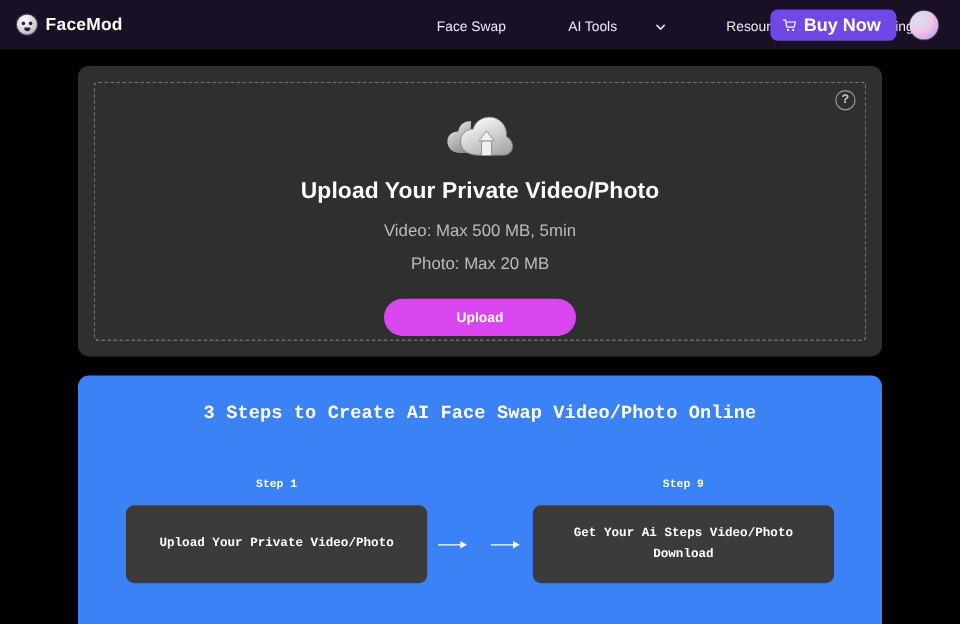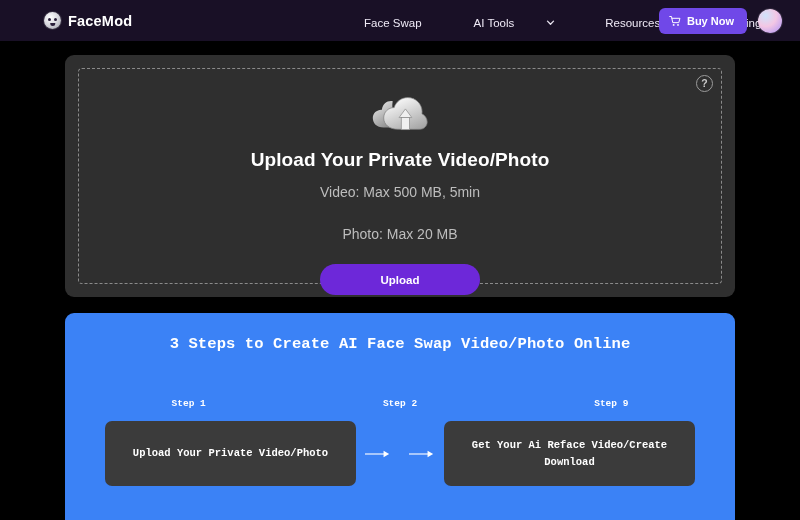--- a/index.html
+++ b/index.html
@@ -9,21 +9,20 @@
     font-family: "Liberation Sans", sans-serif;
     overflow: hidden;
   }
 
   
   .header {
     position: relative;
     width: 800px; height: 41px;
     background: #191026;
     display: flex;
-    padding-left: 30px;
   }
   .brand {
     display: flex; align-items: center; gap: 7px;
     margin-left: 14px;
   }
   .brand-logo {
     width: 17px; height: 17px; border-radius: 50%;
     background: radial-gradient(circle at 38% 32%, #ffffff 0%, #d8d8de 48%, #9a9aa6 100%);
     position: relative; flex: none;
     box-shadow: 0 0 0 1px rgba(255,255,255,0.12);
@@ -58,21 +57,21 @@
   .nav-item:nth-child(4) { padding-left: 26px; padding-right: 0; }
   .chev { display: block; width: 9px; height: 9px; opacity: .95; }
 
   .buy-btn {
     position: absolute; right: 53px; top: 8px;
     height: 26px; padding: 0 13px 0 10px;
     background: #7048e8; border-radius: 6px;
     display: flex; align-items: center; gap: 6px;
     cursor: pointer; border: none;
   }
-  .buy-label { color: #ffffff; font-size: 11px; font-weight: 700; white-space: nowrap; }
+  .buy-label { color: #ffffff; font-size: 15px; font-weight: 700; white-space: nowrap; }
   .cart-icon { width: 12px; height: 12px; display: block; }
 
   .avatar {
     position: absolute; right: 18px; top: 9px;
     width: 24px; height: 24px; border-radius: 50%;
     background: radial-gradient(circle at 32% 28%, #cfe3fb 0%, #f3c7e4 45%, #c8a7ef 78%, #a98ce0 100%);
     box-shadow: 0 0 0 1px rgba(255,255,255,0.10);
     cursor: pointer;
   }
 
@@ -99,25 +98,25 @@
     display: flex; flex-direction: column; align-items: center;
   }
   .cloud-icon { width: 58px; height: 40px; display: block; }
   .upload-title {
     margin-top: 16px;
     color: #ffffff; font-size: 19px; font-weight: 700; letter-spacing: .1px;
   }
   .upload-sub {
     margin-top: 13px; color: #bdbdbd; font-size: 14px; font-weight: 500;
   }
-  .upload-sub.second { margin-top: 26px; }
+  .upload-sub.second { margin-top: 11px; }
   .upload-btn {
     margin-top: 22px;
     width: 160px; height: 31px;
-    background: #6d28d9; border: none; border-radius: 16px;
+    background: #d946ef; border: none; border-radius: 16px;
     color: #ffffff; font-size: 11.5px; font-weight: 700;
     font-family: "Liberation Sans", sans-serif;
     cursor: pointer;
   }
 
   
   .steps-panel {
     position: absolute; left: 65px; top: 313px;
     width: 670px; height: 253px;
     background: #3b82f6; border-radius: 9px; font-family: Liberation Mono, monospace;
@@ -230,23 +229,20 @@
 </div>
 
 <div class="steps-panel">
   <div class="steps-title">3 Steps to Create AI Face Swap Video/Photo Online</div>
 
   <div class="steps-labels">
     <div class="step-label-cell">
       <span class="step-label">Step 1</span>
     </div>
     <div class="step-label-gap"></div>
-    <div class="step-label-cell">
-      <span class="step-label">Step 2</span>
-    </div>
     <div class="step-label-gap"></div>
     <div class="step-label-cell">
       <span class="step-label">Step 9</span>
     </div>
   </div>
 
   <div class="steps-row">
     <div class="step-box">
       <span class="step-box-text">Upload Your Private Video/Photo</span>
     </div>
@@ -256,16 +252,16 @@
         <path d="M20 1.6 L26 5 L20 8.4 Z" fill="#ffffff"></path>
       </svg>
     </div>
     <div class="step-arrow">
       <svg class="arrow-svg" viewBox="0 0 28 10">
         <path d="M0 5 H22" stroke="#ffffff" stroke-width="1.2" fill="none"></path>
         <path d="M20 1.6 L26 5 L20 8.4 Z" fill="#ffffff"></path>
       </svg>
     </div>
     <div class="step-box">
-      <span class="step-box-text">Get Your Ai Reface Video/Create Download</span>
+      <span class="step-box-text">Get Your Ai Steps Video/Photo Download</span>
     </div>
   </div>
 </div>
 
 </body></html>

